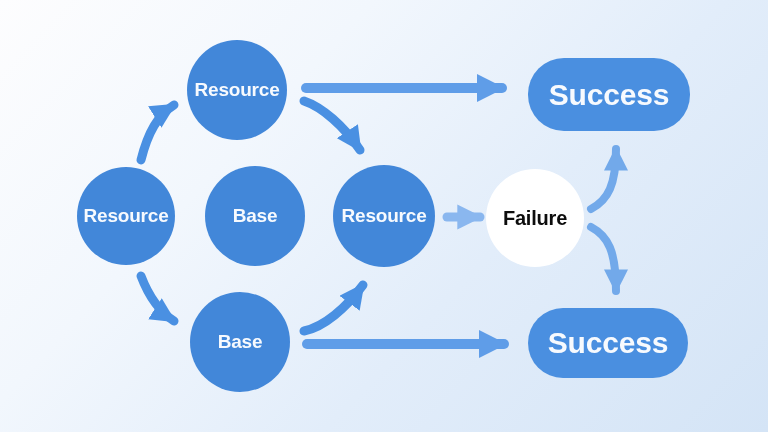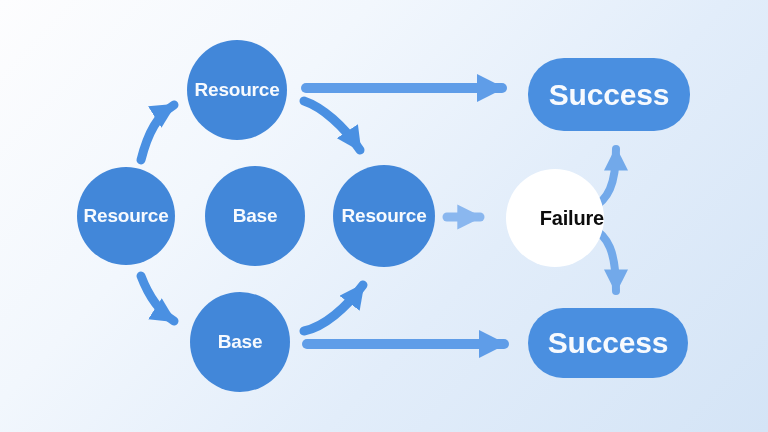--- a/index.html
+++ b/index.html
@@ -28,21 +28,21 @@
   .circle { border-radius: 50%; background: var(--node-blue); color: var(--node-text); font-size: 19px; }
   .pill   { border-radius: 36px; background: var(--pill-blue); color: var(--node-text); font-size: 30px; }
   .white-circle { border-radius: 50%; background: var(--failure-bg); color: var(--failure-text); font-size: 20px; }
 
   
   .n-resource-left { left: 77px;  top: 167px; width: 98px;  height: 98px;  }
   .n-resource-top  { left: 187px; top: 40px;  width: 100px; height: 100px; }
   .n-base-middle   { left: 205px; top: 166px; width: 100px; height: 100px; }
   .n-base-bottom   { left: 190px; top: 292px; width: 100px; height: 100px; }
   .n-teamwork      { left: 333px; top: 165px; width: 102px; height: 102px; }
-  .n-failure       { left: 506px; top: 169px; width: 98px;  height: 98px; justify-content: flex-end;  }
+  .n-failure       { left: 486px; top: 169px; width: 98px;  height: 98px;  }
   .n-success-top    { left: 528px; top: 58px;  width: 162px; height: 73px; }
   .n-success-bottom { left: 528px; top: 308px; width: 160px; height: 70px; }
 
   
   .edge { fill: none; stroke-linecap: round; }
   .e-curve    { stroke: var(--arrow-blue);     stroke-width: 9;  }
   .e-straight { stroke: var(--arrow-straight); stroke-width: 10; }
   .e-short    { stroke: var(--arrow-light);    stroke-width: 9;  }
   .e-scurve   { stroke: var(--arrow-mid);      stroke-width: 8;  }
 

